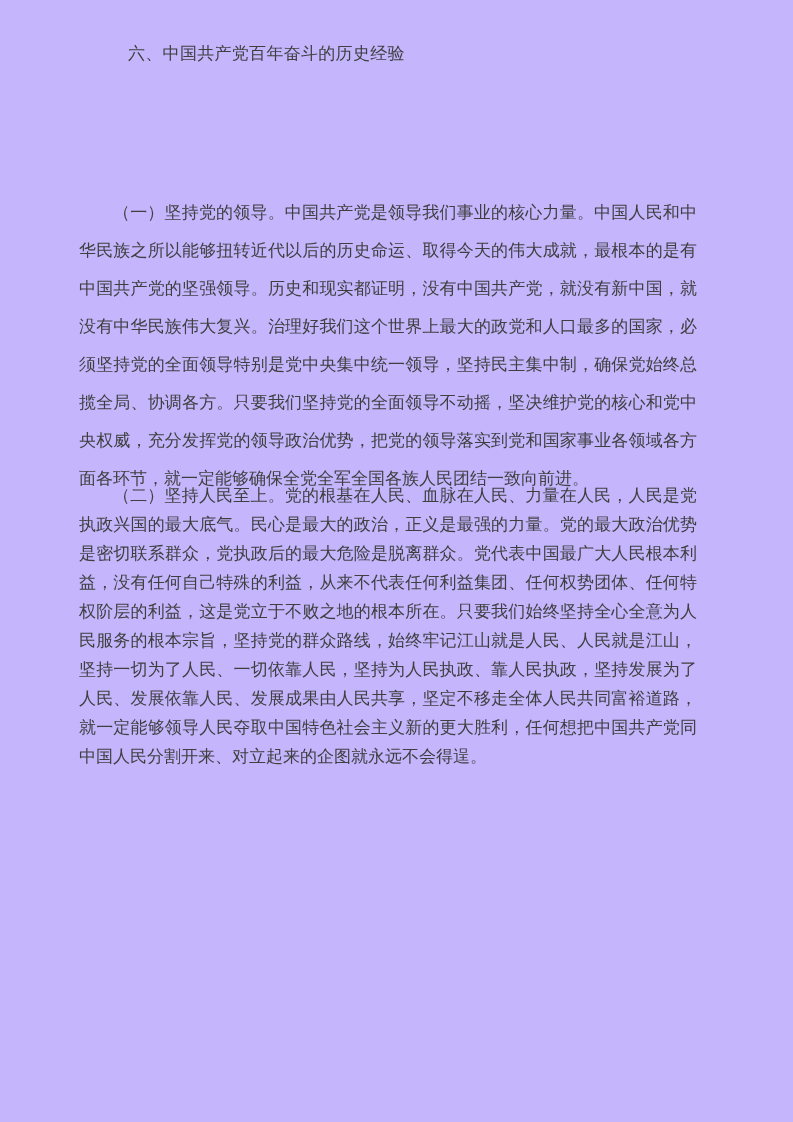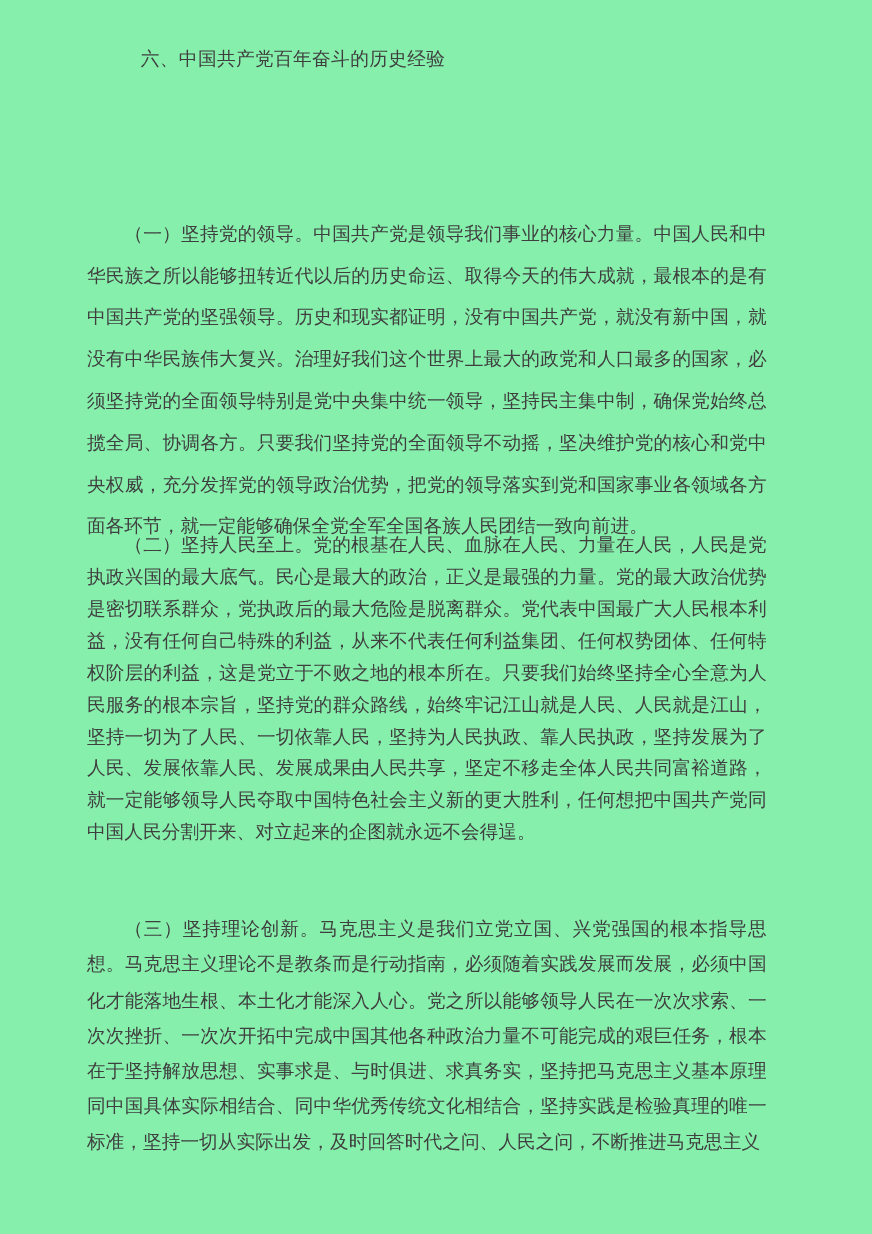--- a/index.html
+++ b/index.html
@@ -9,21 +9,21 @@
   body {
     width: 793px;
     height: 1122px;
     background: #ffffff;
     overflow: hidden;
   }
   .page {
     position: relative;
     width: 793px;
     height: 1122px;
-    background: #86efac;
+    background: #c4b5fd;
     color: #3f3f3f;
     font-family: "Liberation Sans", sans-serif;
     line-break: strict;
   }
   .doc-title {
     position: absolute;
     left: 128px;
     top: 42px;
     font-size: 17px;
     font-weight: 400;
@@ -67,14 +67,13 @@
 <body>
 
 <div class="page">
   <div class="doc-title">六、中国共产党百年奋斗的历史经验</div>
 
 
   <div class="para para-point-1">（一）坚持党的领导。中国共产党是领导我们事业的核心力量。中国人民和中华民族之所以能够扭转近代以后的历史命运、取得今天的伟大成就，最根本的是有中国共产党的坚强领导。历史和现实都证明，没有中国共产党，就没有新中国，就没有中华民族伟大复兴。治理好我们这个世界上最大的政党和人口最多的国家，必须坚持党的全面领导特别是党中央集中统一领导，坚持民主集中制，确保党始终总揽全局、协调各方。只要我们坚持党的全面领导不动摇，坚决维护党的核心和党中央权威，充分发挥党的领导政治优势，把党的领导落实到党和国家事业各领域各方面各环节，就一定能够确保全党全军全国各族人民团结一致向前进。</div>
 
   <div class="para para-point-2">（二）坚持人民至上。党的根基在人民、血脉在人民、力量在人民，人民是党执政兴国的最大底气。民心是最大的政治，正义是最强的力量。党的最大政治优势是密切联系群众，党执政后的最大危险是脱离群众。党代表中国最广大人民根本利益，没有任何自己特殊的利益，从来不代表任何利益集团、任何权势团体、任何特权阶层的利益，这是党立于不败之地的根本所在。只要我们始终坚持全心全意为人民服务的根本宗旨，坚持党的群众路线，始终牢记江山就是人民、人民就是江山，坚持一切为了人民、一切依靠人民，坚持为人民执政、靠人民执政，坚持发展为了人民、发展依靠人民、发展成果由人民共享，坚定不移走全体人民共同富裕道路，就一定能够领导人民夺取中国特色社会主义新的更大胜利，任何想把中国共产党同中国人民分割开来、对立起来的企图就永远不会得逞。</div>
 
-  <div class="para para-point-3">（三）坚持理论创新。马克思主义是我们立党立国、兴党强国的根本指导思想。马克思主义理论不是教条而是行动指南，必须随着实践发展而发展，必须中国化才能落地生根、本土化才能深入人心。党之所以能够领导人民在一次次求索、一次次挫折、一次次开拓中完成中国其他各种政治力量不可能完成的艰巨任务，根本在于坚持解放思想、实事求是、与时俱进、求真务实，坚持把马克思主义基本原理同中国具体实际相结合、同中华优秀传统文化相结合，坚持实践是检验真理的唯一标准，坚持一切从实际出发，及时回答时代之问、人民之问，不断推进马克思主义</div>
 </div>
 
 </body></html>

